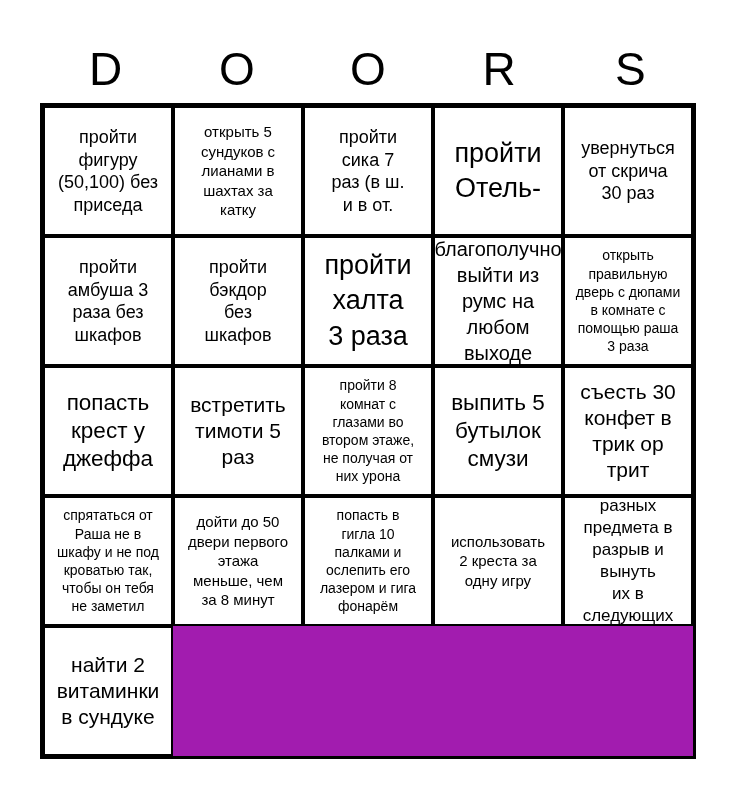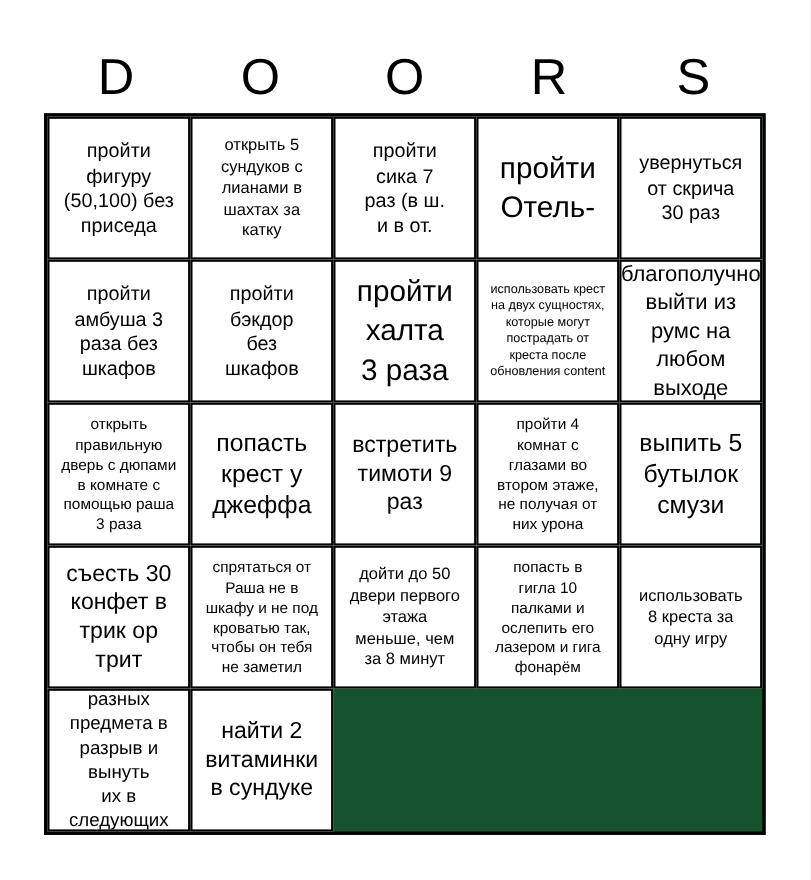--- a/index.html
+++ b/index.html
@@ -35,21 +35,21 @@
     padding-bottom: 11px;
     letter-spacing: 0;
   }
   .bingo-grid {
     display: grid;
     grid-template-columns: repeat(5, 1fr);
     grid-template-rows: repeat(5, 130px);
     width: 656px;
     box-sizing: border-box;
     border: 3px solid #000000;
-    background: #14532d;
+    background: #a21caf;
   }
   .cell {
     box-sizing: border-box;
     border: 2px solid #000000;
     background: #ffffff;
     display: flex;
     align-items: center;
     justify-content: center;
     text-align: center;
     white-space: pre-line;
@@ -105,45 +105,39 @@
 амбуша 3
 раза без
 шкафов</div>
       <div class="cell sz-md">пройти
 бэкдор
 без
 шкафов</div>
       <div class="cell sz-xl">пройти
 халта
 3 раза</div>
-      <div class="cell sz-xs">использовать крест
-на двух сущностях,
-которые могут
-пострадать от
-креста после
-обновления content</div>
 
       <div class="cell sz-sm2">благополучно
 выйти из
 румс на
 любом
 выходе</div>
       <div class="cell sz-xs3">открыть
 правильную
 дверь с дюпами
 в комнате с
 помощью раша
 3 раза</div>
       <div class="cell sz-lg2">попасть
 крест у
 джеффа</div>
       <div class="cell sz-lg">встретить
-тимоти 9
+тимоти 5
 раз</div>
-      <div class="cell sz-xs3">пройти 4
+      <div class="cell sz-xs3">пройти 8
 комнат с
 глазами во
 втором этаже,
 не получая от
 них урона</div>
 
       <div class="cell sz-lg2">выпить 5
 бутылок
 смузи</div>
       <div class="cell sz-lg">съесть 30
@@ -162,21 +156,21 @@
 меньше, чем
 за 8 минут</div>
       <div class="cell sz-xs3">попасть в
 гигла 10
 палками и
 ослепить его
 лазером и гига
 фонарём</div>
 
       <div class="cell sz-sm">использовать
-8 креста за
+2 креста за
 одну игру</div>
       <div class="cell sz-xs2">всунуть 3
 разных
 предмета в
 разрыв и вынуть
 их в следующих
 катках</div>
       <div class="cell sz-lg">найти 2
 витаминки
 в сундуке</div>

